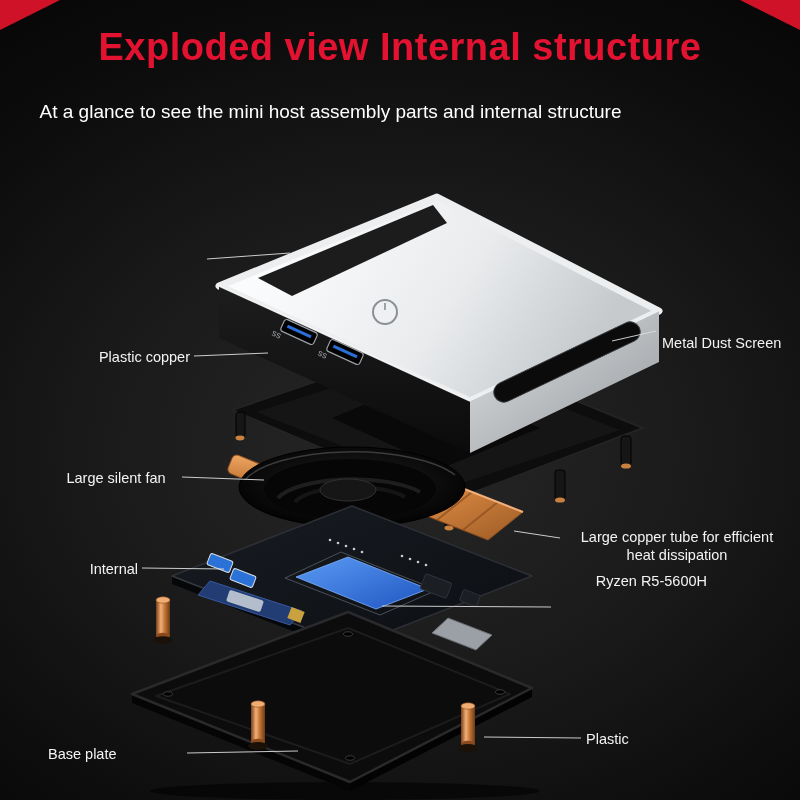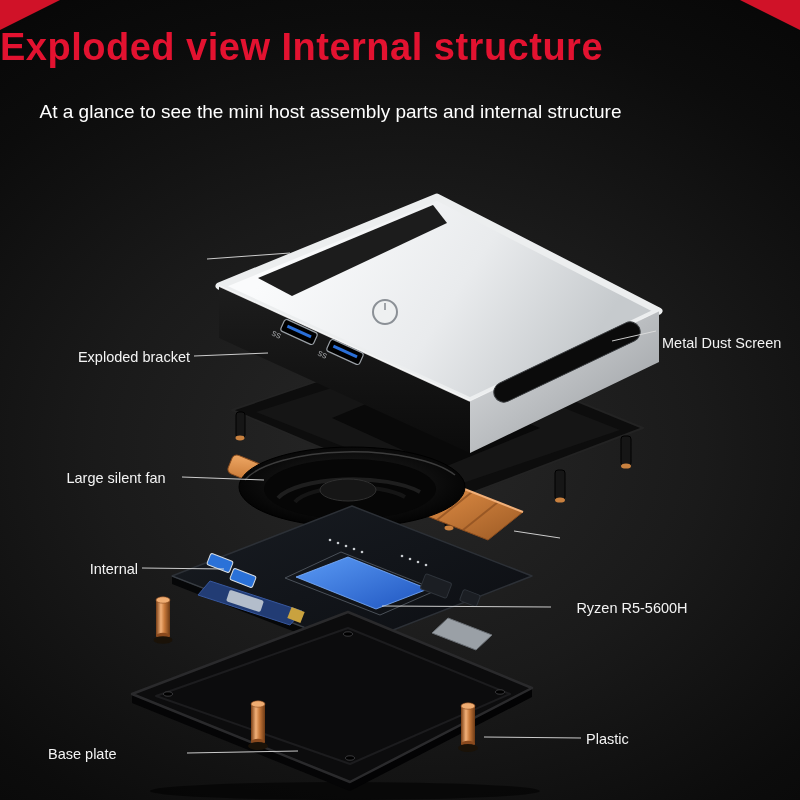--- a/index.html
+++ b/index.html
@@ -10,38 +10,38 @@
     overflow:hidden;
   }
   .stage {
     position:relative; width:800px; height:800px;
     background: radial-gradient(ellipse 95% 75% at 50% 56%,
       #272727 0%, #1a1a1a 40%, #0c0c0c 72%, #040404 100%);
   }
   .scene { position:absolute; top:0; left:0; }
   .title {
     position:absolute; top:26px; left:0; width:800px;
-    text-align:left; color:#e31230; font-size:38px; font-weight:700;
+    text-align:center; color:#e31230; font-size:38px; font-weight:700;
     letter-spacing:0.5px;
   }
   .subtitle {
     position:absolute; top:101px; left:0; width:661px;
     text-align:center; color:#ffffff; font-size:19px; font-weight:400;
   }
   .part-label {
     position:absolute; color:#f3f3f3; font-size:14.5px; line-height:1.25;
   }
   .lbl-metal-body     { left:72px;  top:243px; width:120px; text-align:center; }
   .lbl-plastic-bracket{ left:58px;  top:348px; width:132px; text-align:right; }
   .lbl-fan            { left:50px;  top:469px; width:132px; text-align:center; }
   .lbl-mainboard      { left:8px;   top:560px; width:130px; text-align:right; }
   .lbl-base-plate     { left:48px;  top:745px; width:130px; }
   .lbl-dust-screen    { left:662px; top:334px; width:135px; text-align:left; }
   .lbl-copper-tube    { left:566px; top:528px; width:222px; text-align:center; }
-  .lbl-cpu            { left:557px; top:599px; width:150px; text-align:center; }
+  .lbl-cpu            { left:557px; top:572px; width:150px; text-align:right; }
   .lbl-screws         { left:586px; top:730px; width:90px;  text-align:left; }
 </style>
 </head>
 <body>
 
 <div class="stage">
 
   <svg class="scene" width="800" height="800" viewBox="0 0 800 800">
     <defs>
       <linearGradient id="gradTop" gradientUnits="userSpaceOnUse" x1="300" y1="220" x2="560" y2="390">
@@ -255,21 +255,22 @@
       <line x1="656" y1="331" x2="612" y2="341"></line>
       <line x1="560" y1="538" x2="514" y2="531"></line>
       <line x1="551" y1="607" x2="382" y2="606"></line>
       <line x1="581" y1="738" x2="484" y2="737"></line>
     </g>
   </svg>
 
   <div class="title">Exploded view Internal structure</div>
   <div class="subtitle">At a glance to see the mini host assembly parts and internal structure</div>
 
-  <div class="part-label lbl-plastic-bracket">Exploded bracket</div>
+  <div class="part-label lbl-plastic-bracket">Plastic copper</div>
   <div class="part-label lbl-fan">Large silent fan</div>
   <div class="part-label lbl-mainboard">Internal</div>
   <div class="part-label lbl-base-plate">Base plate</div>
   <div class="part-label lbl-dust-screen">Metal Dust Screen</div>
+  <div class="part-label lbl-copper-tube">Large copper tube for efficient heat dissipation</div>
   <div class="part-label lbl-cpu">Ryzen R5-5600H</div>
   <div class="part-label lbl-screws">Plastic</div>
 
 </div>
 
 </body></html>

